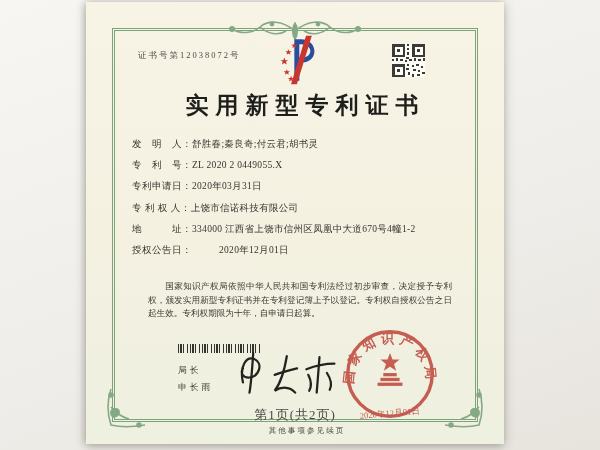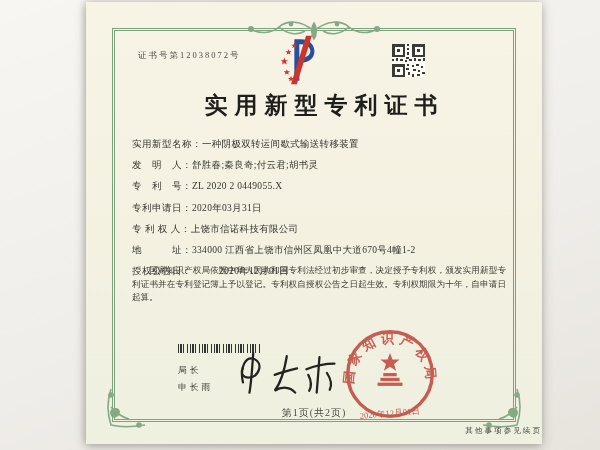--- a/index.html
+++ b/index.html
@@ -4,21 +4,21 @@
 <style>
   html,body{margin:0;padding:0;}
   body{
     width:600px;height:450px;overflow:hidden;
     background:linear-gradient(160deg,#f7f6f3 0%,#efede9 60%,#e7e4de 100%);
     font-family:"Liberation Serif","DejaVu Serif",serif;
     position:relative;
   }
   .photo{position:absolute;inset:0;}
   .paper{
-    position:absolute;left:86px;top:2px;width:456px;height:442px;
+    position:absolute;left:86px;top:2px;width:418px;height:442px;
     background:linear-gradient(180deg,#f7f4e6 0%,#f4f1e1 55%,#eef0e0 100%);
     box-shadow:0 2px 10px rgba(60,55,40,.35), -2px 0 6px rgba(60,55,40,.15);
   }
   .frame{
     position:absolute;left:26px;right:26px;top:26px;bottom:22px;
     border:3px double #7ca37c;
   }
   .ornament-top{position:absolute;top:-13px;left:50%;transform:translateX(-50%);}
   .ornament-bl{position:absolute;left:-10px;bottom:-10px;}
   .ornament-br{position:absolute;right:-10px;bottom:-10px;transform:scaleX(-1);}
@@ -33,34 +33,34 @@
     font-size:23px;font-weight:bold;letter-spacing:7px;color:#1e1e1c;padding-left:21px;
   }
   .fields{position:absolute;left:46px;right:36px;top:136px;}
   .field-row{display:flex;align-items:baseline;margin-bottom:8.2px;font-size:9.5px;color:#35352f;}
   .field-label{flex:none;letter-spacing:.5px;}
   .field-value{flex:1;letter-spacing:.3px;}
   .field-pair{display:flex;align-items:baseline;gap:27px;}
   .pair-gap{width:22px;flex:none;}
   .paras{position:absolute;left:46px;right:36px;top:262px;
     font-size:8.6px;line-height:1.58;color:#3b3a33;text-align:justify;}
-  .paras p{margin:0;text-indent:2em;}
+  .paras p{margin:16px;text-indent:2em;}
   .barcode{
     position:absolute;left:92px;top:342px;width:82px;height:9px;
     background:repeating-linear-gradient(90deg,
       #33332f 0 1px,transparent 1px 2px,
       #33332f 2px 4px,transparent 4px 5px,
       #33332f 5px 6px,transparent 6px 9px,
       #33332f 9px 10px,transparent 10px 12px);
   }
   .director{position:absolute;left:92px;top:360px;font-size:8.8px;color:#3a3a34;letter-spacing:3px;line-height:1.9;}
   .signature{position:absolute;left:142px;top:346px;}
   .seal{position:absolute;left:256px;top:324px;}
-  .page-footer{position:absolute;left:0;right:0;top:404px;text-align:center;font-size:10px;color:#4a4a44;letter-spacing:1px;}
-  .cont-note{position:absolute;left:0;right:0;top:424px;text-align:right;font-size:7.6px;color:#4a4a44;letter-spacing:2px;padding-left:24px;}
+  .page-footer{position:absolute;left:0;right:0;top:404px;text-align:center;font-size:13px;color:#4a4a44;letter-spacing:1px;}
+  .cont-note{position:absolute;left:0;right:0;top:424px;text-align:center;font-size:7.6px;color:#4a4a44;letter-spacing:2px;padding-left:24px;}
 </style>
 </head>
 <body>
 
 <div class="photo">
   <div class="paper">
 
     <div class="frame">
       <svg class="ornament-top" width="150" height="26" viewBox="0 0 150 26">
         <g fill="none" stroke="#84a984" stroke-width="1.6">
@@ -122,24 +122,20 @@
         <path d="M5,5h3v3h-3z"></path>
           <path d="M25,5h3v3h-3z"></path>
           <path d="M5,25h3v3h-3z"></path>
         <path d="M15,0h2v2h-2z M15,4h2v2h-2z M15,8h2v3h-2z M14,13h3v2h-3z M0,15h2v2h-2z M4,14h2v3h-2z M8,15h3v2h-3z M13,16h2v2h-2z M17,15h3v2h-3z M22,14h2v3h-2z M26,15h3v2h-3z M31,14h2v3h-2z M15,20h2v2h-2z M14,24h3v2h-3z M16,28h2v3h-2z M20,21h2v2h-2z M24,20h3v2h-3z M29,22h2v2h-2z M21,25h3v2h-3z M26,26h2v2h-2z M30,28h3v2h-3z M20,30h2v3h-2z M25,30h3v2h-3z"></path>
       </g>
     </svg>
 
     <div class="title">实用新型专利证书</div>
 
     <div class="fields">
-      <div class="field-row">
-        <span class="field-label">实用新型名称：</span>
-        <span class="field-value">一种阴极双转运间歇式输送转移装置</span>
-      </div>
       <div class="field-row">
         <span class="field-label">发　明　人：</span>
         <span class="field-value">舒胜春;秦良奇;付云君;胡书灵</span>
       </div>
       <div class="field-row">
         <span class="field-label">专　利　号：</span>
         <span class="field-value">ZL 2020 2 0449055.X</span>
       </div>
       <div class="field-row">
         <span class="field-label">专利申请日：</span>

